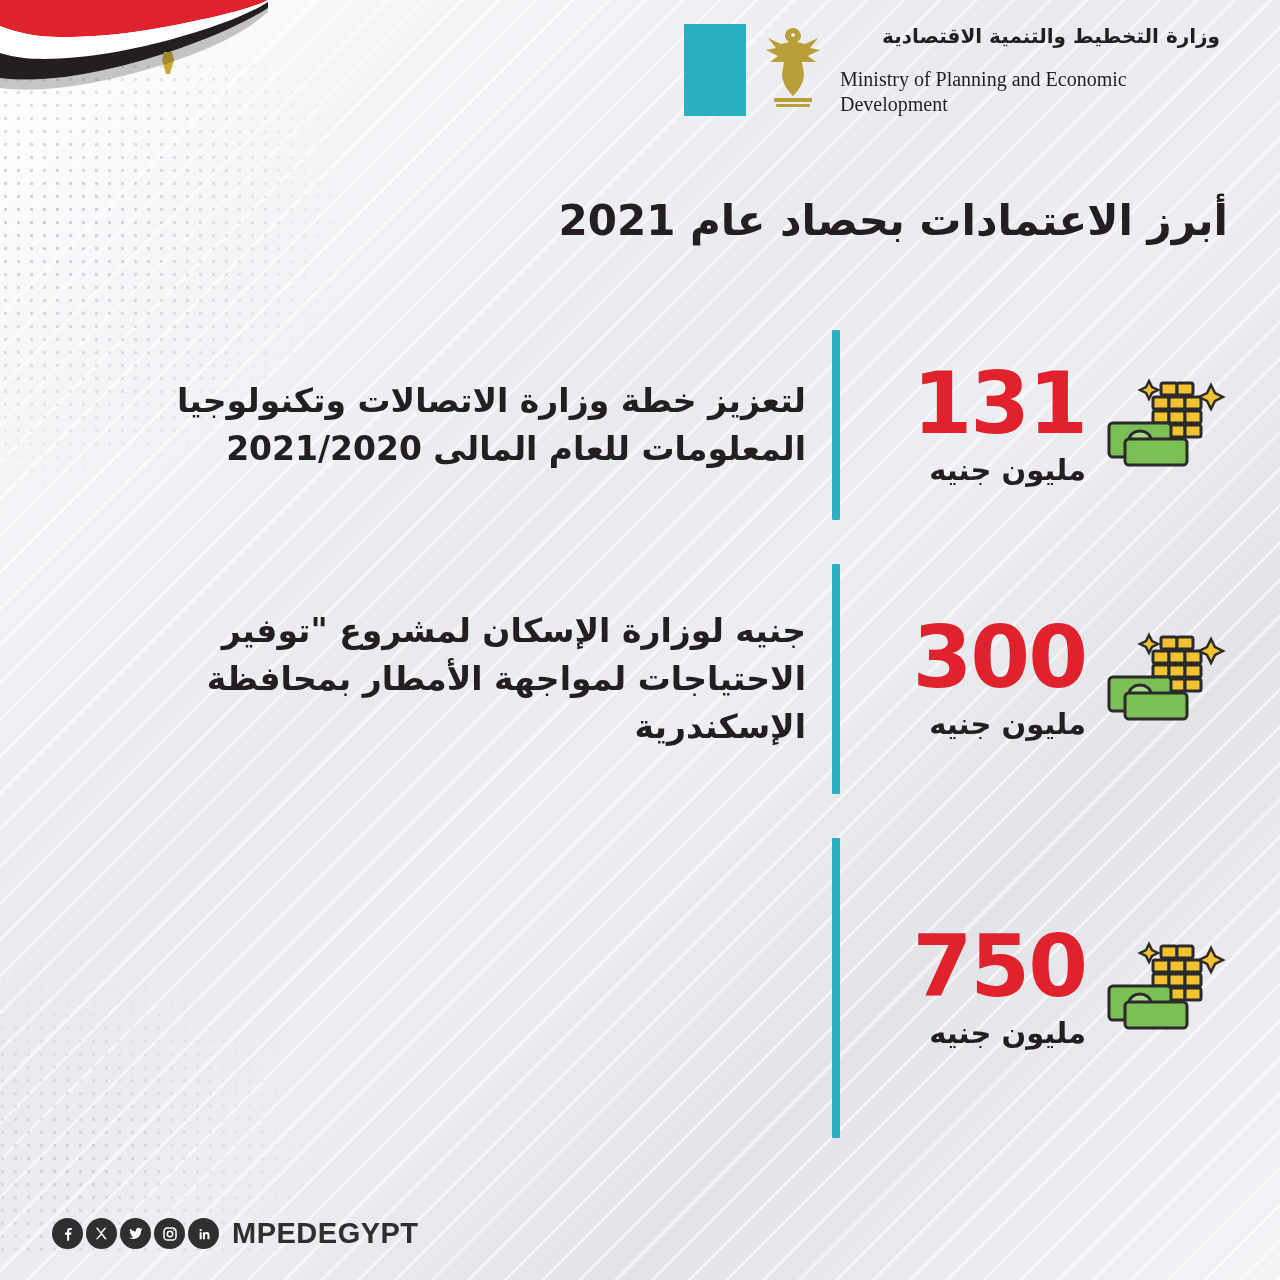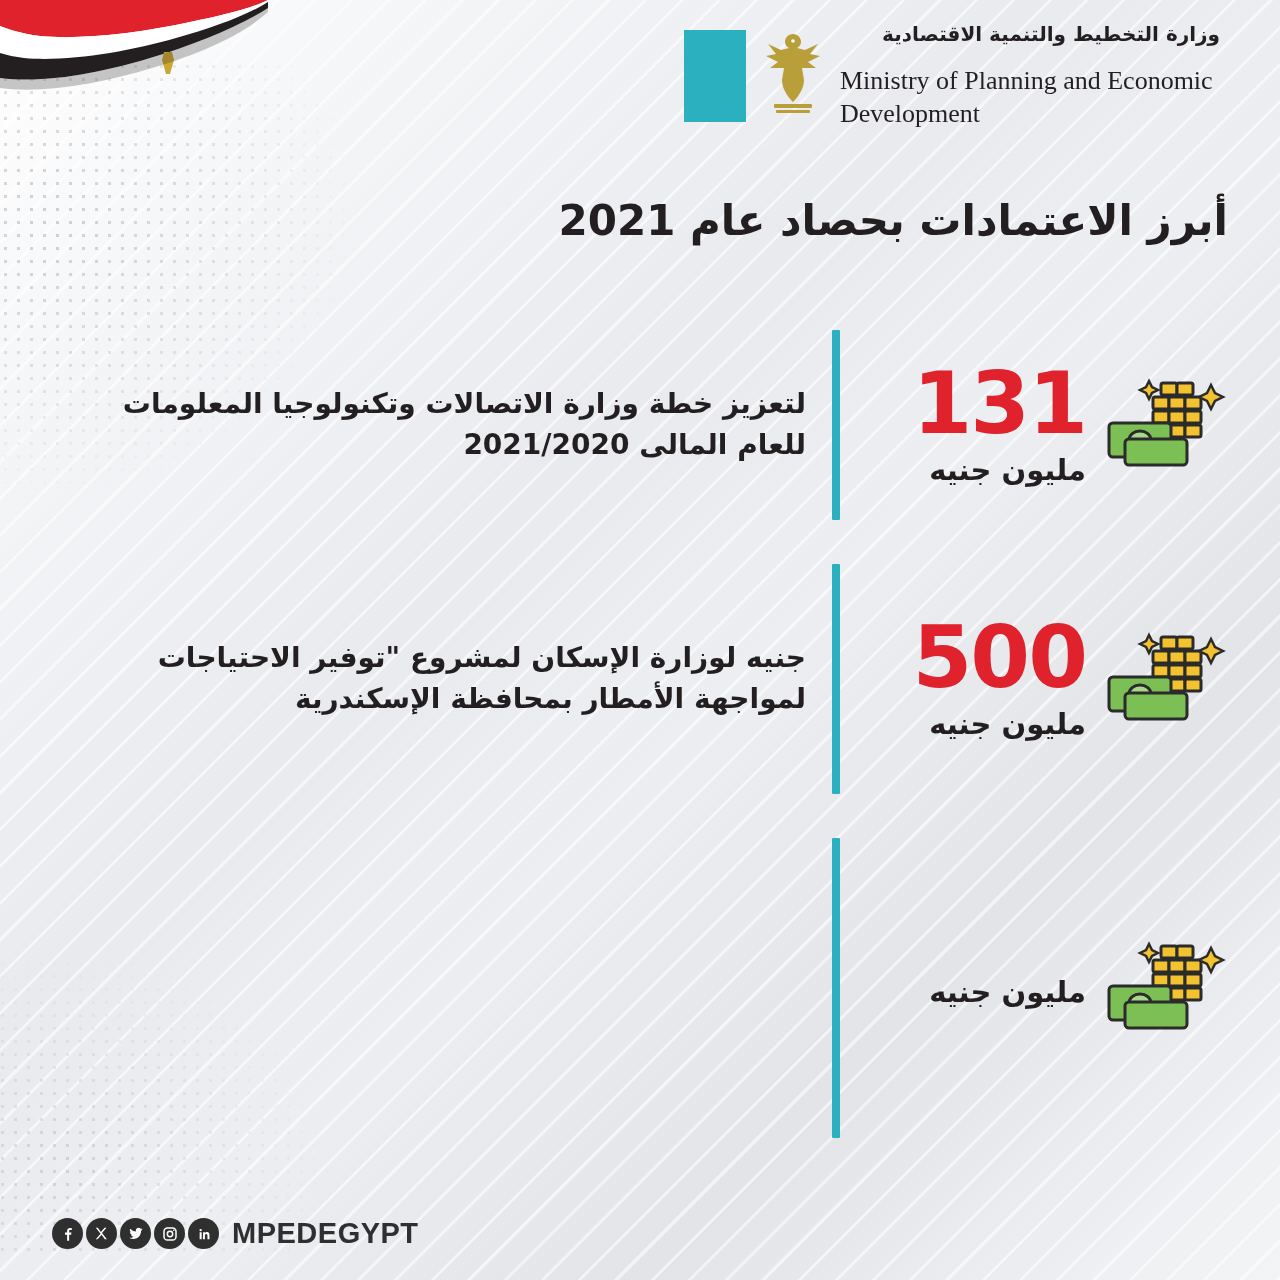--- a/index.html
+++ b/index.html
@@ -99,21 +99,21 @@
     font-size: 20px;
     font-weight: 700;
     letter-spacing: 0px;
     line-height: 1.25;
     white-space: nowrap;
   }
   .ministry-en {
     font-family: "Liberation Serif", "DejaVu Serif", serif;
     direction: ltr;
     text-align: left;
-    font-size: 26px;
+    font-size: 20px;
     line-height: 1.25;
     margin-top: 18px;
     max-width: 380px;
   }
 
   
   .title {
     position: absolute;
     top: 196px;
     right: 52px;
@@ -173,21 +173,21 @@
     flex: 0 0 8px;
     width: 8px;
     background: #2ab0bf;
     align-self: stretch;
     margin: 0 16px;
     border-radius: 1px;
   }
   .row-text {
     flex: 1 1 auto;
     text-align: right;
-    font-size: 28px;
+    font-size: 33px;
     font-weight: 700;
     color: #231f20;
     line-height: 1.45;
     direction: rtl;
     padding-right: 10px;
   }
   .r1 { height: 190px; }
   .r2 { height: 230px; }
   .r3 { height: 300px; }
 
@@ -315,21 +315,21 @@
             <rect x="94" y="60" width="16" height="12" rx="2" fill="#f2c230" stroke="#2b2b2b" stroke-width="3"></rect>
             <rect x="18" y="58" width="62" height="34" rx="4" fill="#7bbf55" stroke="#2b2b2b" stroke-width="3"></rect>
             <ellipse cx="49" cy="75" rx="11" ry="9" fill="#a8d98a" stroke="#2b2b2b" stroke-width="3"></ellipse>
             <rect x="34" y="74" width="62" height="26" rx="4" fill="#7bbf55" stroke="#2b2b2b" stroke-width="3"></rect>
             <path d="M120 20 l4 8 8 4 -8 4 -4 8 -4 -8 -8 -4 8 -4 z" fill="#f2c230" stroke="#2b2b2b" stroke-width="2.5"></path>
             <path d="M58 16 l3 6 6 3 -6 3 -3 6 -3 -6 -6 -3 6 -3 z" fill="#f2c230" stroke="#2b2b2b" stroke-width="2.5"></path>
           </g>
         </svg>
       </div>
       <div class="value-cell">
-        <div class="value-num">500</div>
+        <div class="value-num">300</div>
         <div class="value-unit">مليون جنيه</div>
       </div>
       <div class="divider"></div>
       <div class="row-text">جنيه لوزارة الإسكان لمشروع "توفير الاحتياجات لمواجهة الأمطار بمحافظة الإسكندرية</div>
     </div>
 
     <div class="row r3">
       <div class="icon-cell">
         <svg viewBox="0 0 140 120" width="140" height="120">
           <g>
@@ -346,20 +346,21 @@
             <rect x="94" y="60" width="16" height="12" rx="2" fill="#f2c230" stroke="#2b2b2b" stroke-width="3"></rect>
             <rect x="18" y="58" width="62" height="34" rx="4" fill="#7bbf55" stroke="#2b2b2b" stroke-width="3"></rect>
             <ellipse cx="49" cy="75" rx="11" ry="9" fill="#a8d98a" stroke="#2b2b2b" stroke-width="3"></ellipse>
             <rect x="34" y="74" width="62" height="26" rx="4" fill="#7bbf55" stroke="#2b2b2b" stroke-width="3"></rect>
             <path d="M120 20 l4 8 8 4 -8 4 -4 8 -4 -8 -8 -4 8 -4 z" fill="#f2c230" stroke="#2b2b2b" stroke-width="2.5"></path>
             <path d="M58 16 l3 6 6 3 -6 3 -3 6 -3 -6 -6 -3 6 -3 z" fill="#f2c230" stroke="#2b2b2b" stroke-width="2.5"></path>
           </g>
         </svg>
       </div>
       <div class="value-cell">
+        <div class="value-num">750</div>
         <div class="value-unit">مليون جنيه</div>
       </div>
       <div class="divider"></div>
     </div>
 
   </div>
 
   <div class="footer">
     <div class="soc">
       <svg viewBox="0 0 24 24" width="18" height="18" fill="#ffffff">

